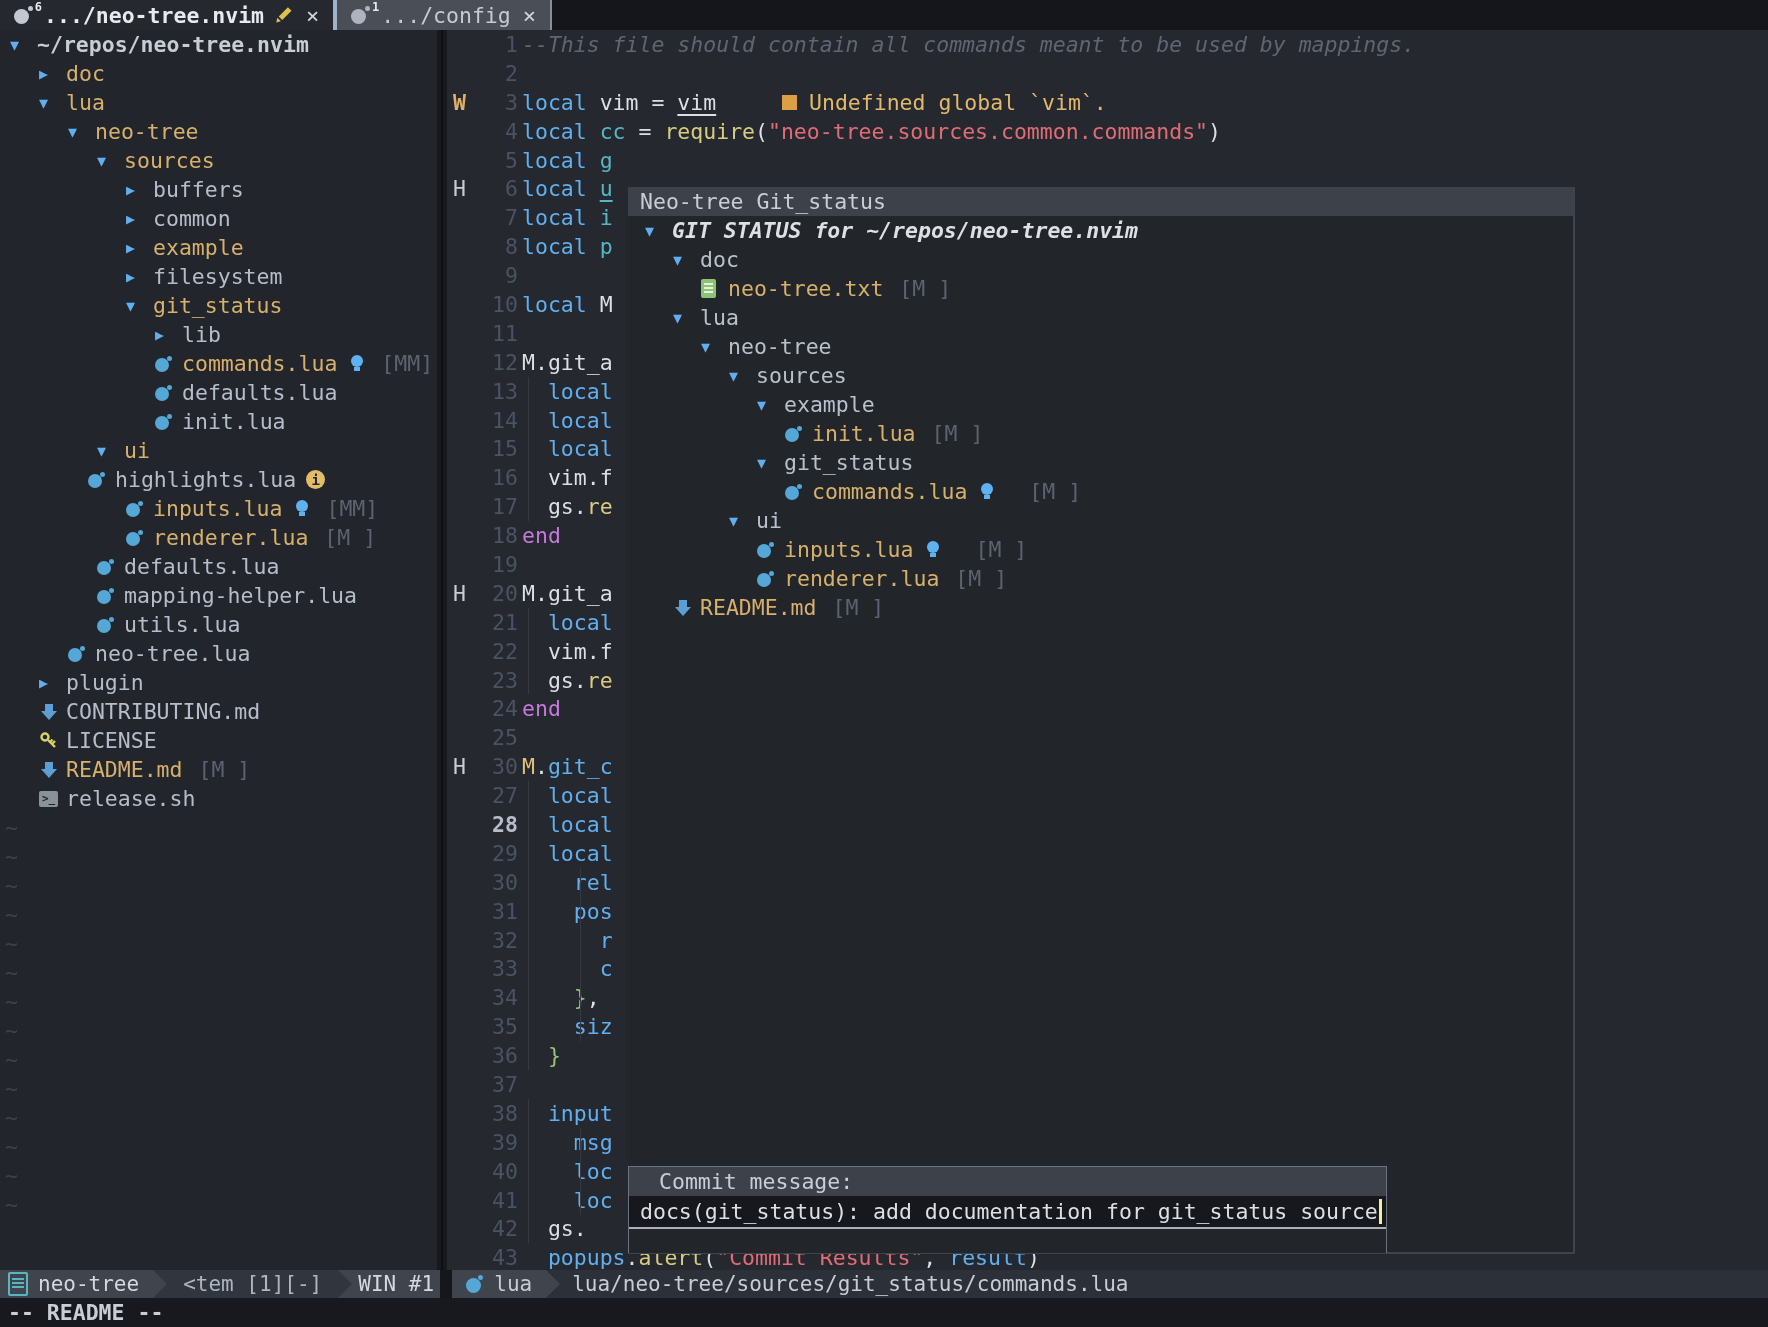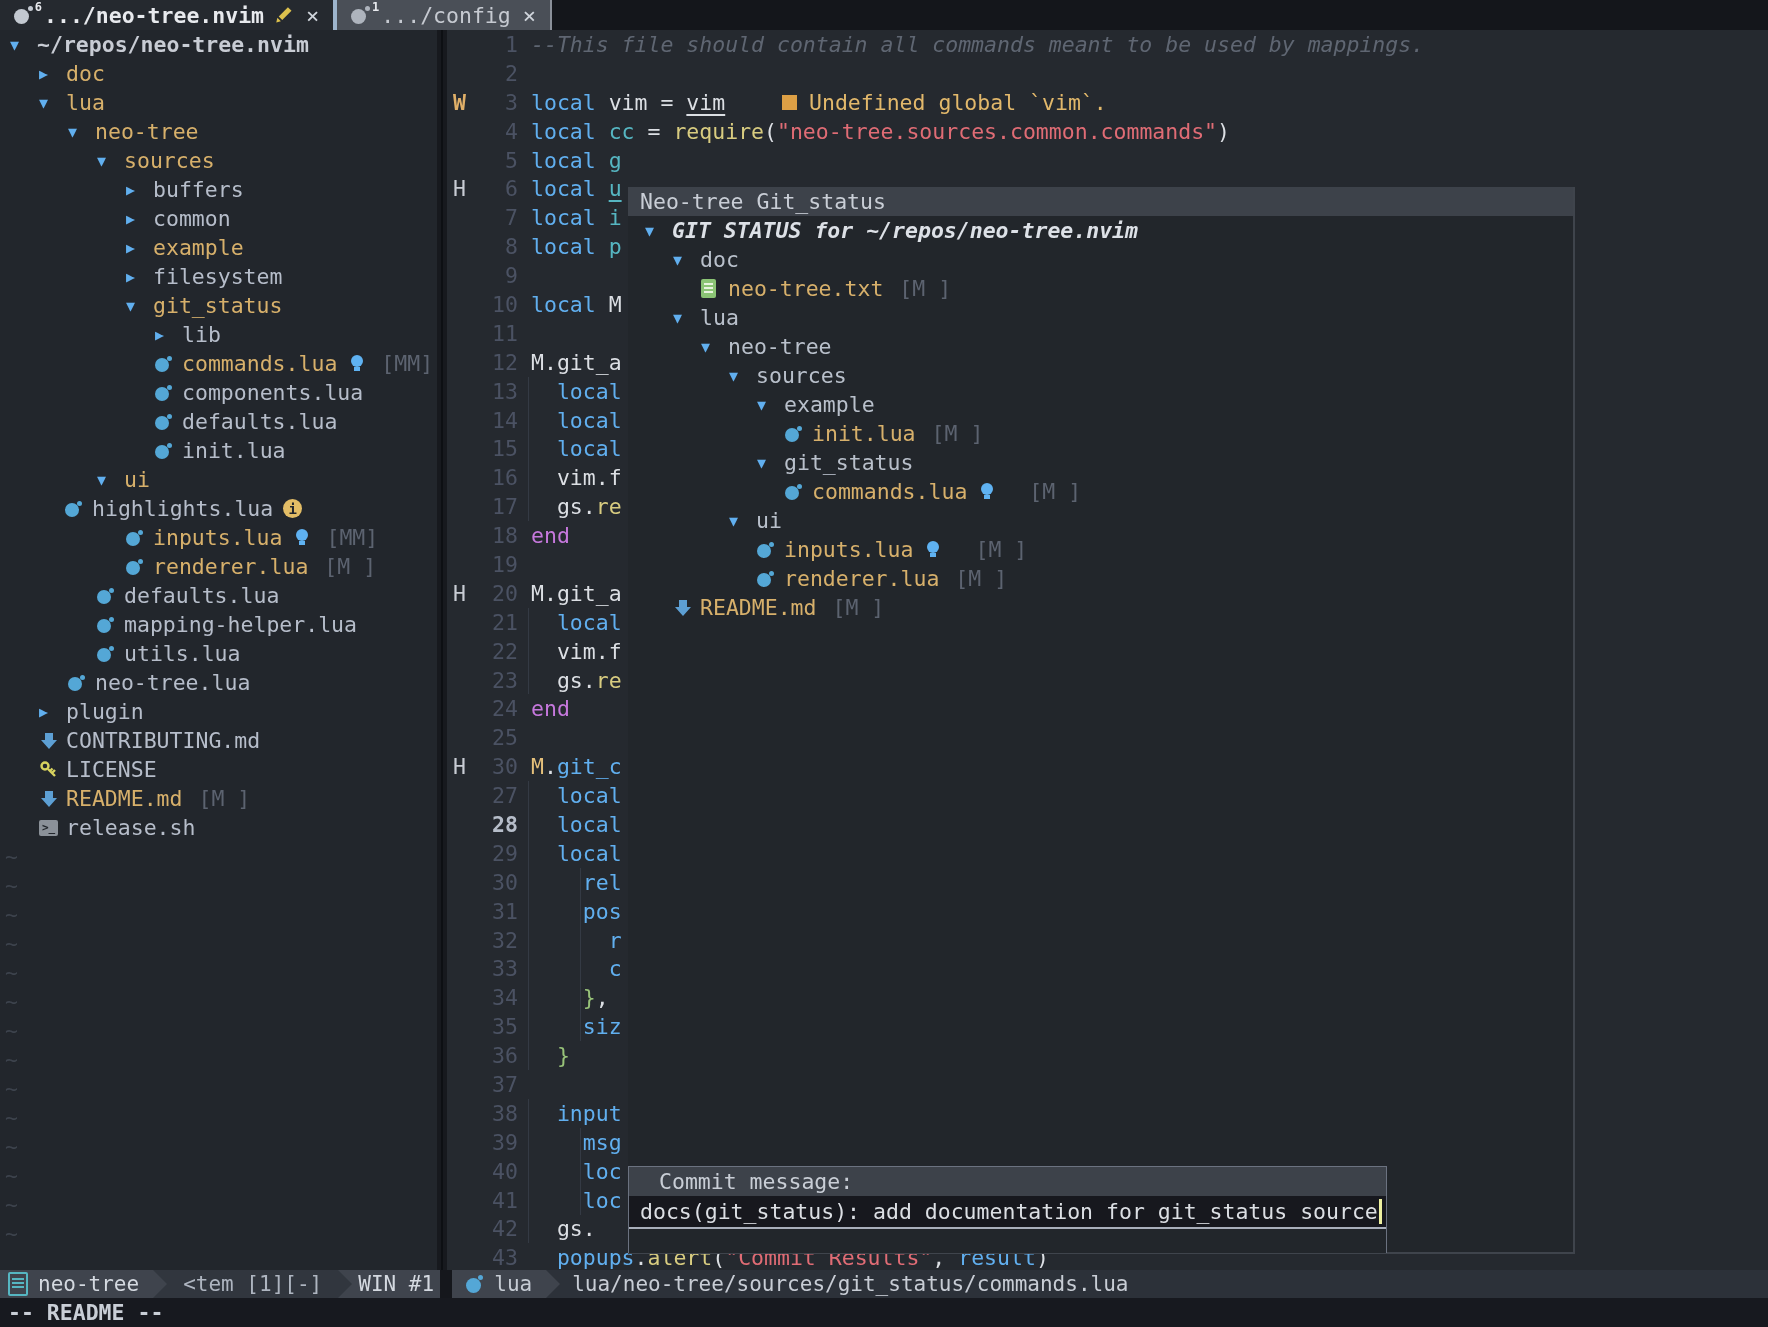--- a/index.html
+++ b/index.html
@@ -39,21 +39,21 @@
   #vsep{left:437px;top:30px;width:10px;height:1240px;background:#17191e;}
   #vsep .line{position:absolute;left:4px;top:0;width:2px;height:100%;background:#0d0f13;}
 
   
   #editor{left:447px;top:30px;width:1321px;height:1240px;background:#25292f;overflow:hidden;}
   .eline{height:28.9px;display:flex;align-items:center;position:relative;white-space:pre;}
   .sign{width:22px;padding-left:6px;flex:0 0 auto;font-weight:bold;}
   .sign.W{color:#e0af68;} .sign.H{color:#c8ccd4;font-weight:normal;}
   .lnum{width:43px;flex:0 0 auto;text-align:right;color:#4b5263;}
   .lnum.cur{color:#b6bdc9;font-weight:bold;}
-  .code{margin-left:13px;}
+  .code{margin-left:4px;}
   .tk-kw{color:#61afef;} .tk-var{color:#56b6c2;text-align:right;} .tk-txt{color:#dcdfe4;} .tk-fn{color:#d8cc80;}
   .tk-str{color:#e06c75;} .tk-end{color:#c678dd;} .tk-brace{color:#98c379;}
   .tk-cmt{color:#5f6672;font-style:italic;} .tk-yel{color:#e5c07b;}
   .tk-u{text-decoration:underline;text-underline-offset:4px;}
   .guide{position:absolute;top:0;bottom:0;width:1px;background:#343a44;}
   .diag{position:absolute;left:335px;display:flex;align-items:center;gap:12px;}
   .diag .sq{width:15px;height:15px;background:#dd9f45;display:inline-block;}
   .diag .dtext{color:#e2b86b;}
 
   
@@ -125,25 +125,24 @@
     <div class="srow" style="padding-left: 39px;"><span class="arrow">▼</span><span class="nm mod">lua</span></div>
     <div class="srow" style="padding-left: 68px;"><span class="arrow">▼</span><span class="nm mod">neo-tree</span></div>
     <div class="srow" style="padding-left: 97px;"><span class="arrow">▼</span><span class="nm mod">sources</span></div>
     <div class="srow" style="padding-left: 126px;"><span class="arrow">▶</span><span class="nm">buffers</span></div>
     <div class="srow" style="padding-left: 126px;"><span class="arrow">▶</span><span class="nm">common</span></div>
     <div class="srow" style="padding-left: 126px;"><span class="arrow">▶</span><span class="nm mod">example</span></div>
     <div class="srow" style="padding-left: 126px;"><span class="arrow">▶</span><span class="nm">filesystem</span></div>
     <div class="srow" style="padding-left: 126px;"><span class="arrow">▼</span><span class="nm mod">git_status</span></div>
     <div class="srow" style="padding-left: 155px;"><span class="arrow">▶</span><span class="nm">lib</span></div>
     <div class="srow" style="padding-left: 155px;"><span class="iconbox"><span class="lua-ico" style="width:20px;height:22px;"><span class="b" style="background:#54a7d6;width:14px;height:14px;"></span><span class="d" style="background:#54a7d6;"></span></span></span><span class="nm mod">commands.lua</span><span class="bulb"><span class="g"></span><span class="s"></span></span><span class="badge">[MM]</span></div>
-    <div class="srow" style="padding-left: 155px;"><span class="iconbox"><span class="lua-ico" style="width:20px;height:22px;"><span class="b" style="background:#54a7d6;width:14px;height:14px;"></span><span class="d" style="background:#54a7d6;"></span></span></span><span class="nm">components.lua</span></div>
     <div class="srow" style="padding-left: 155px;"><span class="iconbox"><span class="lua-ico" style="width:20px;height:22px;"><span class="b" style="background:#54a7d6;width:14px;height:14px;"></span><span class="d" style="background:#54a7d6;"></span></span></span><span class="nm">defaults.lua</span></div>
     <div class="srow" style="padding-left: 155px;"><span class="iconbox"><span class="lua-ico" style="width:20px;height:22px;"><span class="b" style="background:#54a7d6;width:14px;height:14px;"></span><span class="d" style="background:#54a7d6;"></span></span></span><span class="nm">init.lua</span></div>
     <div class="srow" style="padding-left: 97px;"><span class="arrow">▼</span><span class="nm mod">ui</span></div>
-    <div class="srow" style="padding-left: 65px;"><span class="iconbox"><span class="lua-ico" style="width:20px;height:22px;"><span class="b" style="background:#54a7d6;width:14px;height:14px;"></span><span class="d" style="background:#54a7d6;"></span></span></span><span class="nm">highlights.lua</span><span class="info-ico">i</span></div>
+    <div class="srow" style="padding-left: 88px;"><span class="iconbox"><span class="lua-ico" style="width:20px;height:22px;"><span class="b" style="background:#54a7d6;width:14px;height:14px;"></span><span class="d" style="background:#54a7d6;"></span></span></span><span class="nm">highlights.lua</span><span class="info-ico">i</span></div>
     <div class="srow" style="padding-left: 126px;"><span class="iconbox"><span class="lua-ico" style="width:20px;height:22px;"><span class="b" style="background:#54a7d6;width:14px;height:14px;"></span><span class="d" style="background:#54a7d6;"></span></span></span><span class="nm mod">inputs.lua</span><span class="bulb"><span class="g"></span><span class="s"></span></span><span class="badge">[MM]</span></div>
     <div class="srow" style="padding-left: 126px;"><span class="iconbox"><span class="lua-ico" style="width:20px;height:22px;"><span class="b" style="background:#54a7d6;width:14px;height:14px;"></span><span class="d" style="background:#54a7d6;"></span></span></span><span class="nm mod">renderer.lua</span><span class="badge">[M ]</span></div>
     <div class="srow" style="padding-left: 97px;"><span class="iconbox"><span class="lua-ico" style="width:20px;height:22px;"><span class="b" style="background:#54a7d6;width:14px;height:14px;"></span><span class="d" style="background:#54a7d6;"></span></span></span><span class="nm">defaults.lua</span></div>
     <div class="srow" style="padding-left: 97px;"><span class="iconbox"><span class="lua-ico" style="width:20px;height:22px;"><span class="b" style="background:#54a7d6;width:14px;height:14px;"></span><span class="d" style="background:#54a7d6;"></span></span></span><span class="nm">mapping-helper.lua</span></div>
     <div class="srow" style="padding-left: 97px;"><span class="iconbox"><span class="lua-ico" style="width:20px;height:22px;"><span class="b" style="background:#54a7d6;width:14px;height:14px;"></span><span class="d" style="background:#54a7d6;"></span></span></span><span class="nm">utils.lua</span></div>
     <div class="srow" style="padding-left: 68px;"><span class="iconbox"><span class="lua-ico" style="width:20px;height:22px;"><span class="b" style="background:#54a7d6;width:14px;height:14px;"></span><span class="d" style="background:#54a7d6;"></span></span></span><span class="nm">neo-tree.lua</span></div>
     <div class="srow" style="padding-left: 39px;"><span class="arrow">▶</span><span class="nm">plugin</span></div>
     <div class="srow" style="padding-left: 39px;"><span class="iconbox"><svg width="20" height="20" viewBox="0 0 20 20">
           <path d="M6 2h8v7h4l-8 9-8-9h4z" fill="#5d9fd4"></path>
         </svg></span><span class="nm">CONTRIBUTING.md</span></div>

